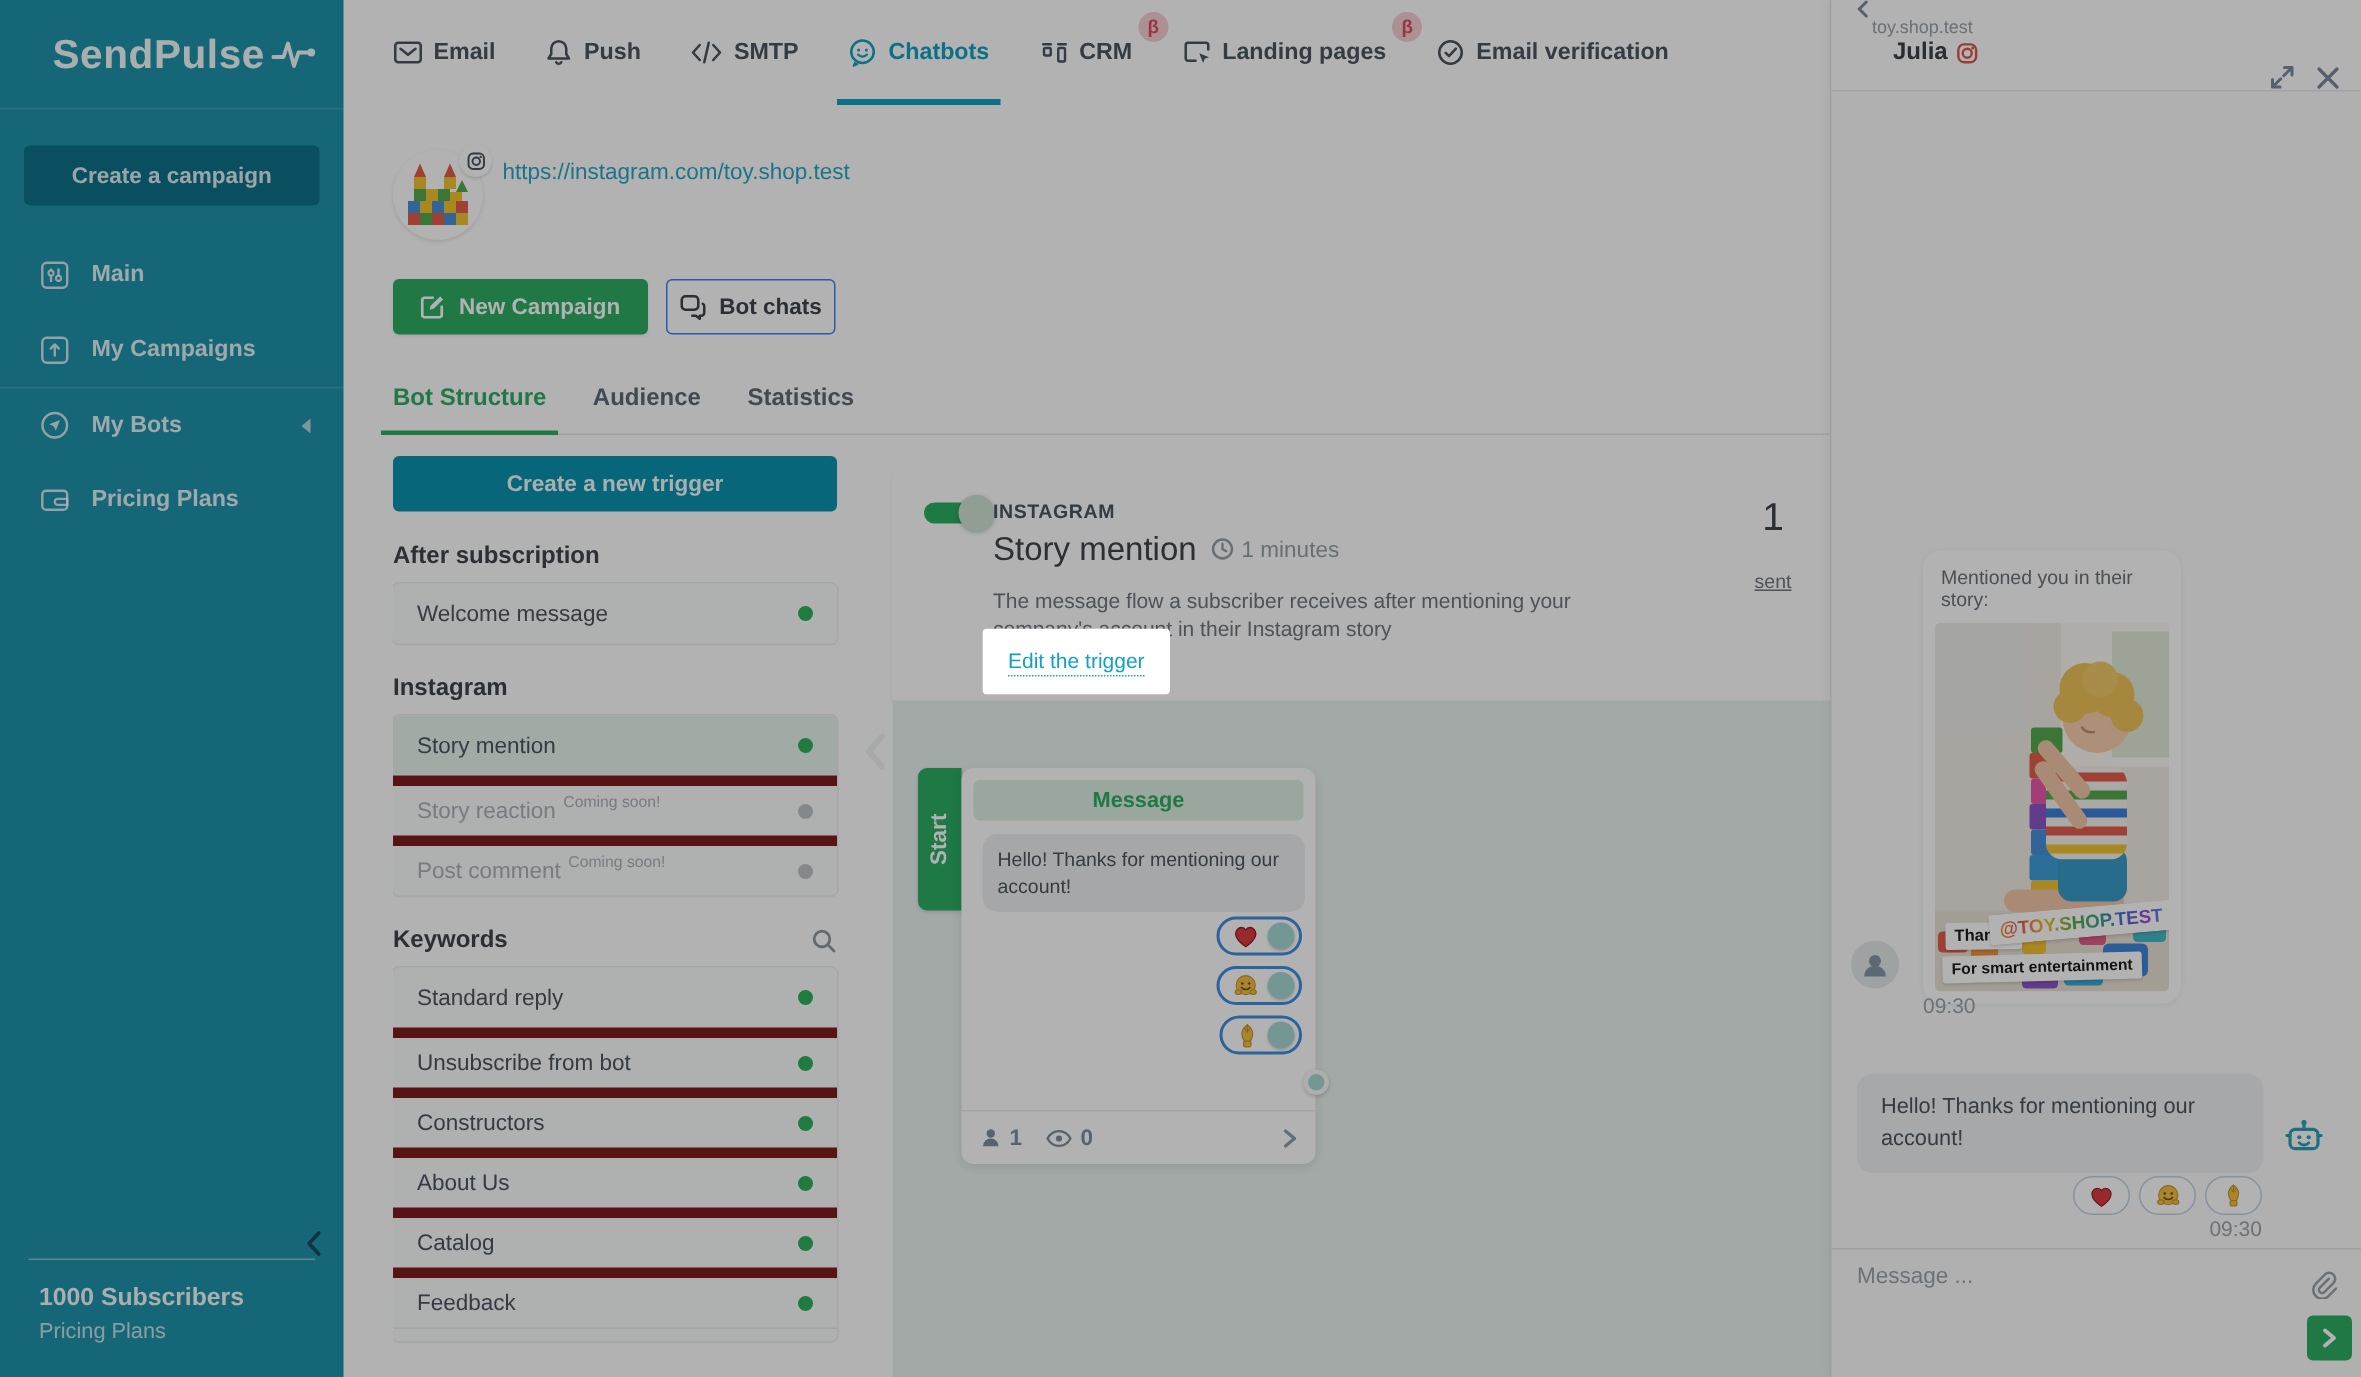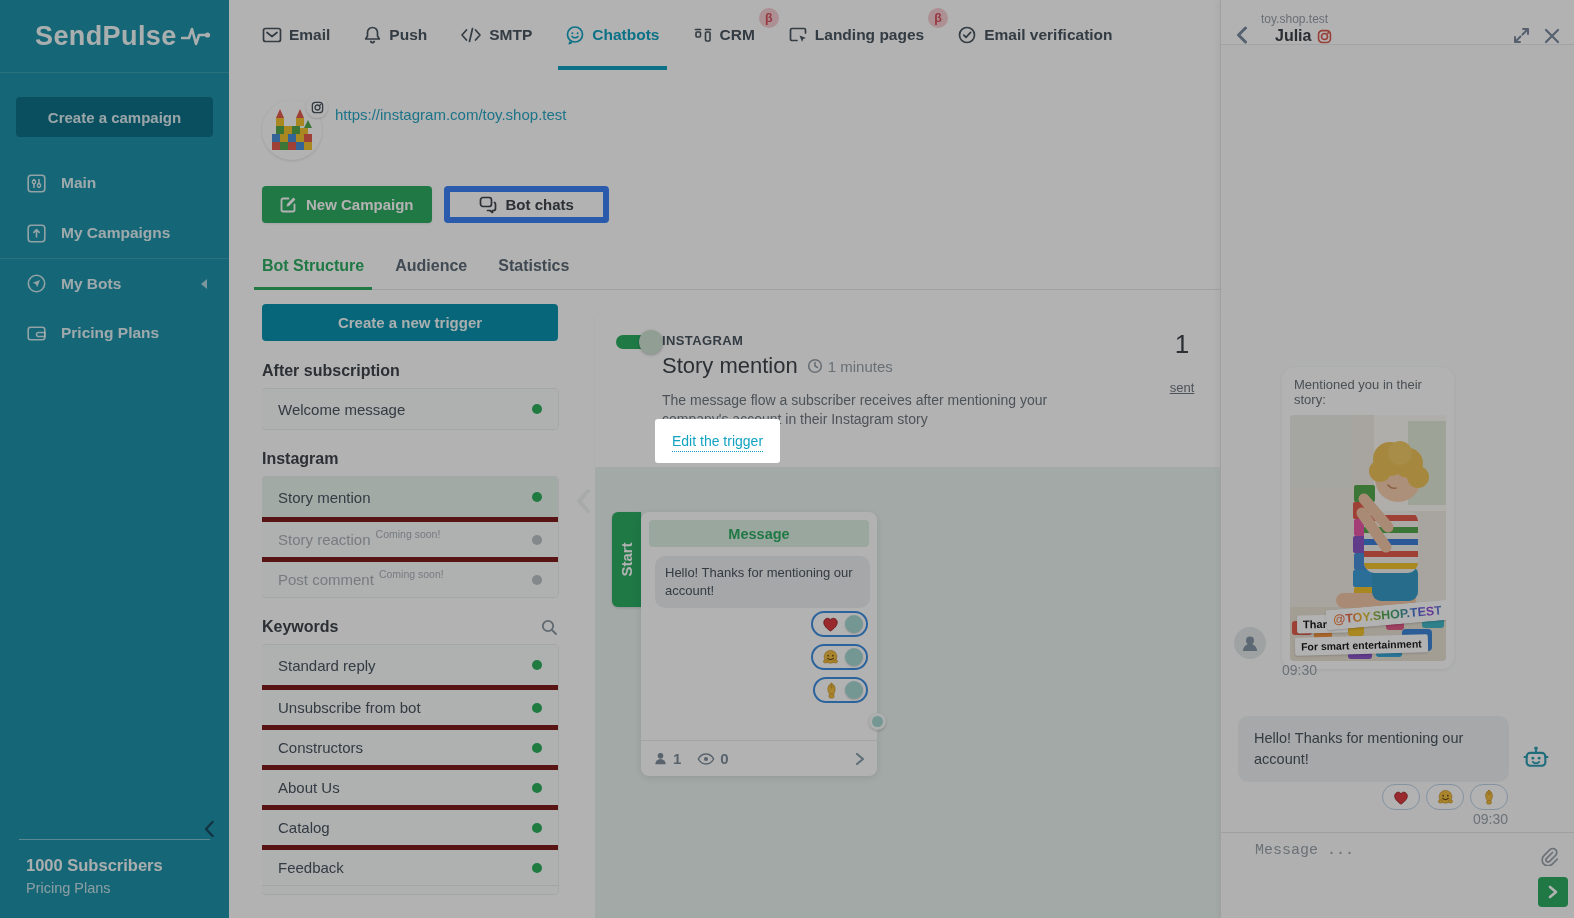--- a/index.html
+++ b/index.html
@@ -37,33 +37,33 @@
 
   .content { flex:1 1 auto; position:relative; padding-left:33px; display:flex; flex-direction:column; }
   .head-row { display:flex; align-items:flex-start; margin-top:30px; height:62px; }
   .shop-avatar { width:60px; height:60px; border-radius:50%; background:#fff; position:relative; box-shadow:0 1px 3px rgba(0,0,0,.12); display:flex; align-items:center; justify-content:center; }
   .ig-badge { position:absolute; top:-4px; right:-6px; width:22px; height:22px; border-radius:50%; background:#fff; box-shadow:0 1px 2px rgba(0,0,0,.15); display:flex; align-items:center; justify-content:center; }
   .head-text { margin-left:13px; }
   .page-title { font-size:30px; font-weight:bold; color:#3f464d; line-height:34px; }
   .page-link { font-size:15px; color:#2aa6c4; margin-top:6px; cursor:pointer; }
   .btn-row { display:flex; gap:12px; margin-top:24px; }
   .btn-green { height:37px; padding:0 18px; background:#2fae64; color:#fff; border:none; border-radius:4px; font-size:15px; font-weight:bold; font-family:inherit; display:flex; align-items:center; gap:9px; cursor:pointer; box-shadow:0 1px 2px rgba(0,0,0,.08); }
-  .btn-white { height:37px; padding:0 29px; background:#fff; color:#3f464d; border:6px solid #3b82f6; border-radius:4px; font-size:15px; font-weight:bold; font-family:inherit; display:flex; align-items:center; gap:9px; cursor:pointer; }
+  .btn-white { height:37px; padding:0 8px; background:#fff; color:#3f464d; border:1px solid #3b82f6; border-radius:4px; font-size:15px; font-weight:bold; font-family:inherit; display:flex; align-items:center; gap:9px; cursor:pointer; }
   .tabs-row { display:flex; gap:31px; margin-top:34px; border-bottom:1px solid #e4e6e8; width:958px; }
   .tab { font-size:16px; font-weight:bold; color:#5d6a77; padding-bottom:14px; cursor:pointer; position:relative; }
   .tab.active { color:#2fae64; }
   .tab.active::after { content:""; position:absolute; left:-8px; right:-8px; bottom:-1px; height:3px; background:#2fae64; }
 
   .body-row { flex:1 1 auto; display:flex; overflow:hidden; }
   
   .trig-panel { width:296px; flex:0 0 296px; margin-right:37px; }
   .btn-teal { display:block; width:296px; height:37px; margin-top:14px; background:#0c93af; border:none; border-radius:4px; color:#f2fafb; font-size:15px; font-weight:bold; font-family:inherit; cursor:pointer; }
   .group-head { display:flex; align-items:center; justify-content:space-between; font-size:16px; font-weight:bold; color:#3f464d; margin-top:21px; margin-bottom:9px; }
   .rows { border-radius:4px; background:#fbfcfc; box-shadow:0 0 0 1px #ecEEef, 0 1px 2px rgba(0,0,0,.04); overflow:hidden; }
-  .row { height:40px; display:flex; align-items:center; padding:0 16px; font-size:15px; color:#4a5560; border-top:5px solid #7f1d1d; cursor:pointer; background:#fbfcfc; }
+  .row { height:40px; display:flex; align-items:center; padding:0 16px; font-size:15px; color:#4a5560; border-top:7px solid #7f1d1d; cursor:pointer; background:#fbfcfc; }
   .row:first-child { border-top:none; }
   .row.sel { background:#e7f4ec; }
   .row.dis { color:#a9b2b8; cursor:default; }
   .row .dot { width:10px; height:10px; border-radius:50%; background:#2eb05e; margin-left:auto; }
   .row.dis .dot { background:#bcc3c8; }
   .soon { font-size:10.5px; color:#a9b2b8; margin-left:5px; position:relative; top:-6px; }
   .row-stub { height:9px; background:#fbfcfc; border-top:1px solid #e9ebec; }
 
   
   .rcol { flex:1 1 auto; display:flex; flex-direction:column; position:relative; }
@@ -90,21 +90,21 @@
   .msg-bubble { margin:9px 7px 0 14px; background:#edeff1; border-radius:10px; padding:8px 10px; font-size:13px; line-height:18px; color:#4a5560; }
   .pill { position:absolute; right:9px; height:26px; border:2px solid #3e8ee0; border-radius:14px; background:#fff; display:flex; align-items:center; gap:6px; padding:0 3px 0 9px; cursor:pointer; }
   .pill .port { width:18px; height:18px; border-radius:50%; background:#a8d8d4; box-shadow:0 1px 2px rgba(0,0,0,.18); }
   .edge-port { position:absolute; right:-9px; top:201px; width:17px; height:17px; border-radius:50%; background:#a8d8d4; border:3px solid #f7fbfa; box-shadow:0 1px 3px rgba(0,0,0,.2); cursor:pointer; }
   .msg-foot { position:absolute; left:0; right:0; bottom:0; height:36px; border-top:1px solid #e9ebec; display:flex; align-items:center; padding:0 12px; gap:6px; color:#7e8f9d; font-size:15px; font-weight:bold; }
   .msg-foot .grp { display:flex; align-items:center; gap:5px; }
   .msg-foot .chev { margin-left:auto; }
 
   
   .chat { width:354px; flex:0 0 354px; background:#fcfdfd; border-left:1px solid #e3e5e7; box-shadow:-2px 0 6px rgba(0,0,0,.05); position:relative; }
-  .chat-head { height:45px; border-bottom:1px solid #e8eaec; background:#fff; display:flex; align-items:flex-end; padding:0 14px; }
+  .chat-head { height:61px; border-bottom:1px solid #e8eaec; background:#fff; display:flex; align-items:flex-start; padding:0 14px;flex-direction:column; }
   .chat-title { margin-left:13px; line-height:1; }
   .chat-acc { font-size:12px; color:#98a1a8; }
   .chat-user { font-size:16px; font-weight:bold; color:#3c434a; margin-top:3px; display:flex; align-items:center; gap:6px;margin-left:14px; }
   .chat-head-icons { margin-left:auto; display:flex; align-items:center; gap:14px; }
   .story-card { position:absolute; left:61px; top:367px; width:172px; background:#fff; border-radius:12px; padding:8px; box-shadow:0 1px 5px rgba(0,0,0,.07); }
   .story-label { font-size:13px; color:#6b7277; margin:2px 0 8px 4px; }
   .story-img { width:156px; height:246px; border-radius:4px; overflow:hidden; position:relative; }
   .stk { position:absolute; background:#fff; color:#1c1c1c; font-weight:bold; border-radius:2px; box-shadow:0 1px 2px rgba(0,0,0,.15); white-space:nowrap; }
   .stk-thanks { left:7px; top:200px; font-size:11px; padding:3px 6px; transform:rotate(-1deg); }
   .stk-handle { left:36px; top:190px; font-size:12.5px; padding:3px 7px; transform:rotate(-5deg);
@@ -112,21 +112,21 @@
   .stk-handle span { background:linear-gradient(90deg,#f08a24 0%,#e2574c 12%,#f2c230 28%,#57a94e 46%,#3fa380 60%,#4a6fd9 76%,#9b4ad9 90%,#4a90d9 100%); -webkit-background-clip:text; background-clip:text; color:transparent; font-weight:bold; }
   .stk-tagline { left:5px; top:221px; font-size:10.5px; padding:3px 6px; transform:rotate(-1.5deg); }
   .chat-avatar { position:absolute; left:13px; top:627px; width:32px; height:32px; border-radius:50%; background:#e4e8ea; display:flex; align-items:center; justify-content:center; }
   .time1 { position:absolute; left:61px; top:662px; font-size:14px; color:#9aa3aa; }
   .bot-bubble { position:absolute; left:17px; top:716px; width:271px; background:#eff1f2; border-radius:10px; padding:12px 16px; font-size:14.5px; line-height:21px; color:#4a5560; }
   .bot-icon { position:absolute; left:301px; top:743px; }
   .pills2 { position:absolute; top:784px; right:66px; display:flex; gap:6px; }
   .pill2 { width:38px; height:26px; border:1px solid #bed2e6; border-radius:13px; background:#fff; display:flex; align-items:center; justify-content:center; cursor:pointer; }
   .time2 { position:absolute; top:811px; right:66px; font-size:14px; color:#9aa3aa; }
   .chat-input-area { position:absolute; left:0; right:0; top:832px; bottom:0; border-top:1px solid #e4e6e8; }
-  .chat-input { position:absolute; left:34px; top:9px; width:260px; border:none; outline:none; background:transparent; font-size:15px; font-family:Liberation Mono, monospace; color:#7f1d1d; }
+  .chat-input { position:absolute; left:17px; top:9px; width:260px; border:none; outline:none; background:transparent; font-size:15px; font-family:Liberation Sans, sans-serif; color:#7f1d1d; }
   .chat-input::placeholder { color:#9aa3aa; }
   .clip { position:absolute; right:16px; top:14px; cursor:pointer; }
   .send-btn { position:absolute; right:6px; bottom:11px; width:30px; height:30px; border-radius:4px; background:#2fae64; border:none; display:flex; align-items:center; justify-content:center; cursor:pointer; }
 </style>
 </head>
 <body>
 
 <div class="app">
 
   <aside class="sidebar">

